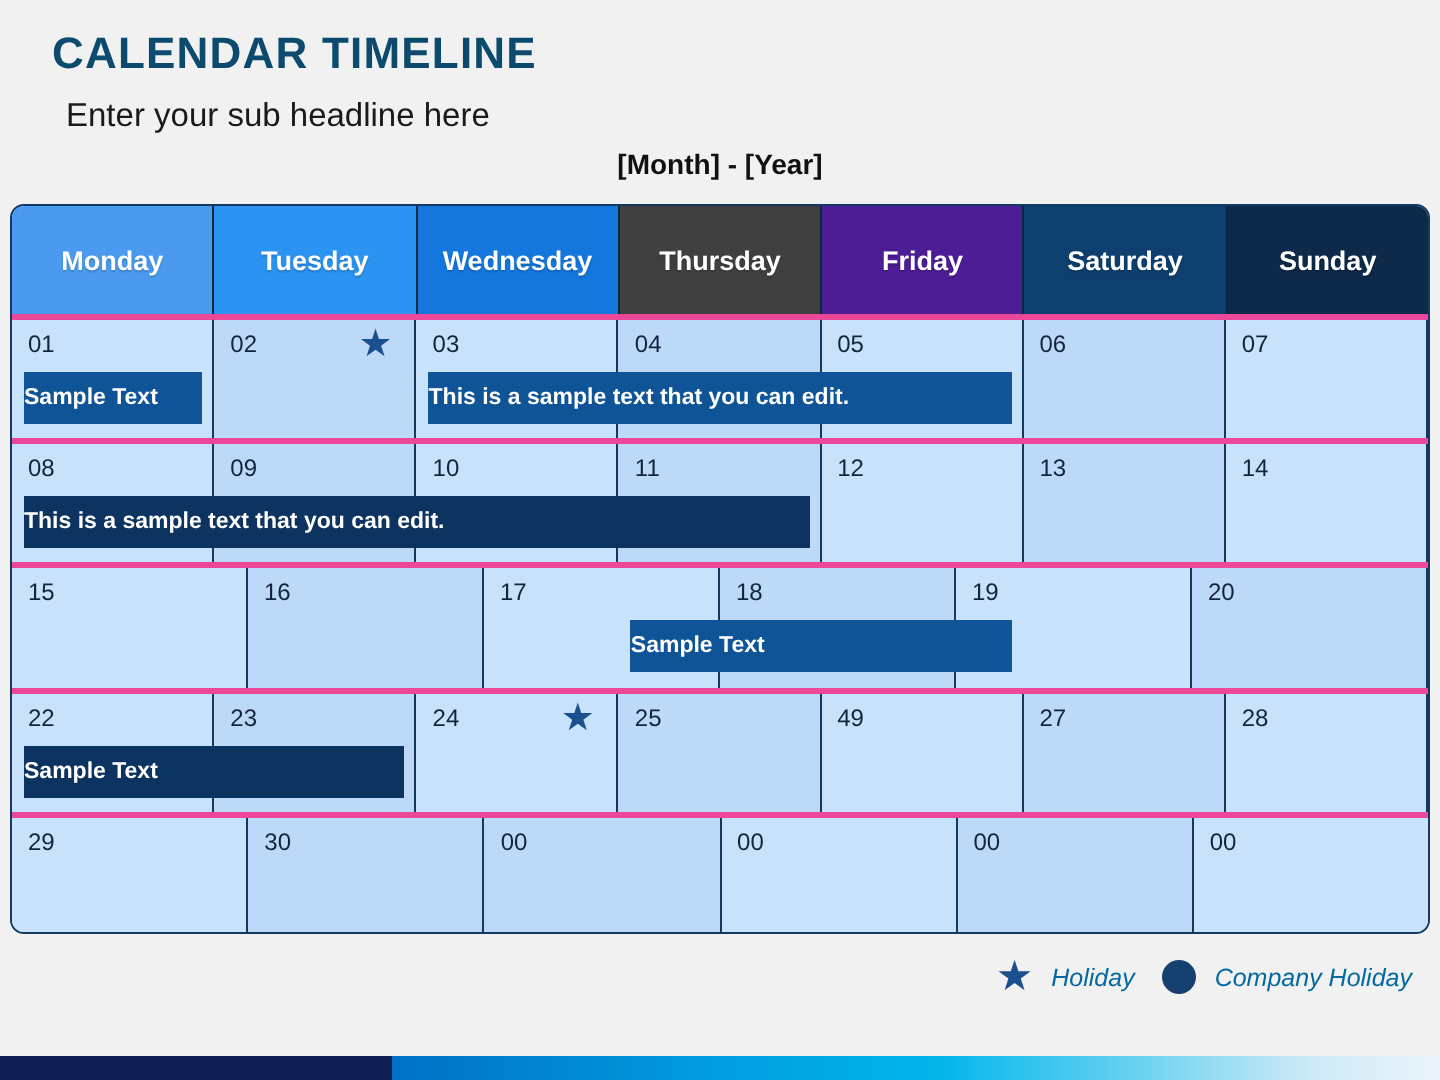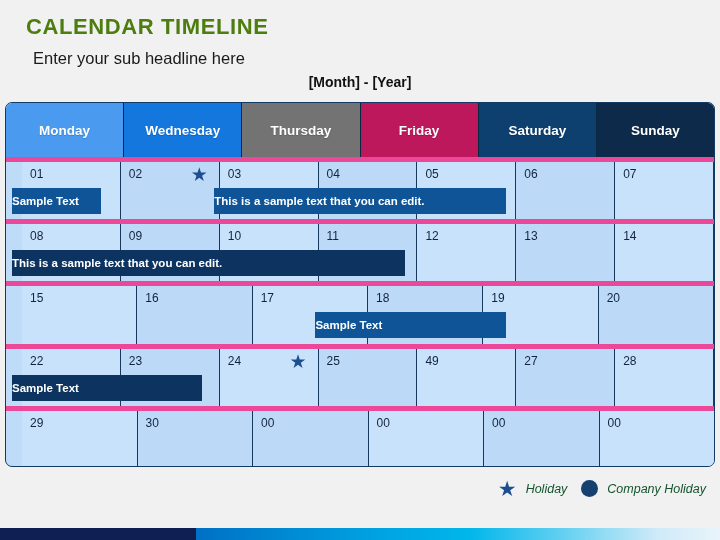--- a/index.html
+++ b/index.html
@@ -16,21 +16,21 @@
   }
 
   
   #slide-title {
     position: absolute;
     left: 26px;
     top: 14px;
     font-size: 22px;
     font-weight: bold;
     letter-spacing: 0.6px;
-    color: #4d7c0f;
+    color: #0c4a6e;
     white-space: nowrap;
   }
   #slide-subtitle {
     position: absolute;
     left: 17px;
     top: 49px;
     font-size: 16.5px;
     color: #1a1a1a;
     white-space: nowrap;
     margin-left: 16px;
@@ -77,23 +77,22 @@
     box-sizing: border-box;
     text-shadow: 0 1px 1px rgba(0,0,0,0.18);
   }
   .weekday-cell:last-child { border-right: none; }
 
   .week-row {
     display: flex;
     width: 100%;
     height: 62.2px;
     position: relative;
-    border-top: 5px solid #ec4899;
-    box-sizing: border-box;
-    padding-left: 16px;
+    border-top: 3px solid #ec4899;
+    box-sizing: border-box;
   }
   .day-cell {
     flex: 1 1 0;
     position: relative;
     border-right: 1px solid #16385c;
     box-sizing: border-box;
     background: #c3dffb;
   }
   .day-cell.shade-a { background: #c9e2fb; }
   .day-cell.shade-b { background: #bcd9f8; }
@@ -164,21 +163,21 @@
   }
   .legend-dot {
     width: 17px;
     height: 17px;
     border-radius: 50%;
     background: #16406f;
   }
   .legend-label {
     font-size: 12.5px;
     font-style: italic;
-    color: #14532d;
+    color: #0369a1;
     white-space: nowrap;
   }
 
   
   #bottom-bar {
     position: absolute;
     left: 0;
     bottom: 0;
     width: 100%;
     height: 12px;
@@ -200,23 +199,24 @@
 
 <div id="slide-title">CALENDAR TIMELINE</div>
 
 <div id="slide-subtitle">Enter your sub headline here</div>
 
 <div id="period-label">[Month] - [Year]</div>
 
 <div id="calendar">
   <div class="weekday-row" id="weekday-row">
       <div class="weekday-cell" style="background: rgb(74, 155, 240);">Monday</div>
+      <div class="weekday-cell" style="background: rgb(43, 147, 242);">Tuesday</div>
       <div class="weekday-cell" style="background: rgb(19, 119, 221);">Wednesday</div>
-      <div class="weekday-cell" style="background: #737373;">Thursday</div>
-      <div class="weekday-cell" style="background: #be185d;">Friday</div>
+      <div class="weekday-cell" style="background: #404040;">Thursday</div>
+      <div class="weekday-cell" style="background: #4c1d95;">Friday</div>
       <div class="weekday-cell" style="background: rgb(13, 64, 111);">Saturday</div>
       <div class="weekday-cell" style="background: rgb(13, 42, 74);">Sunday</div>
     </div>
   <div id="weeks-container">
       <div class="week-row">
         <div class="day-cell shade-a">
           <span class="day-number">01</span>
         </div>
         <div class="day-cell shade-b">
           <span class="day-number">02</span>

